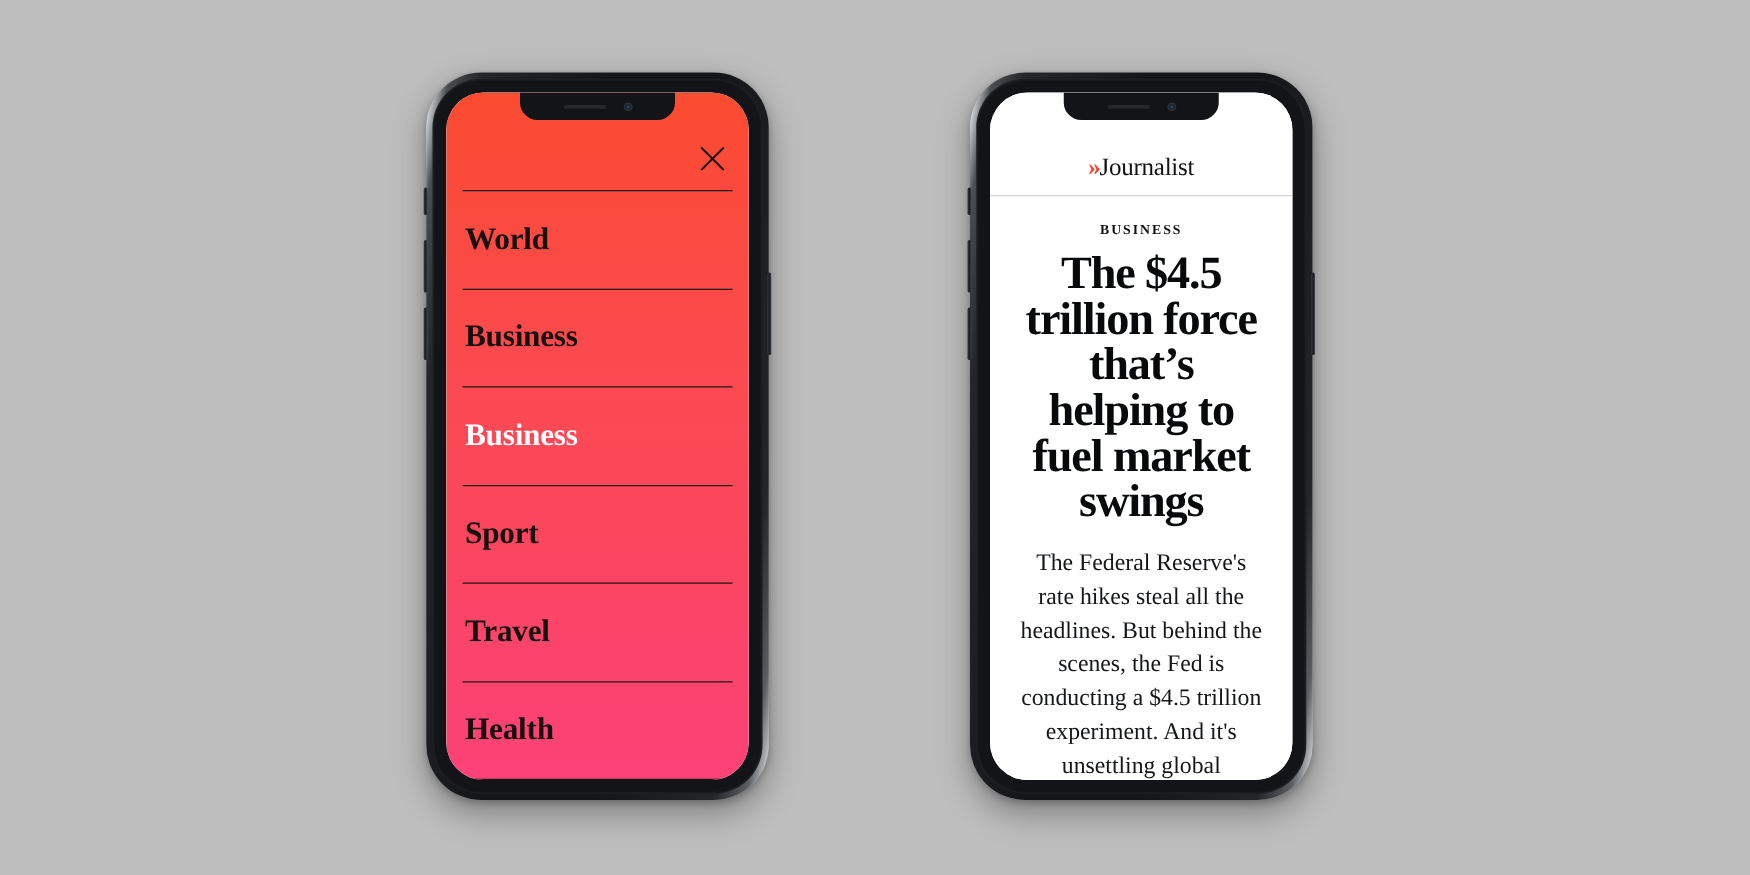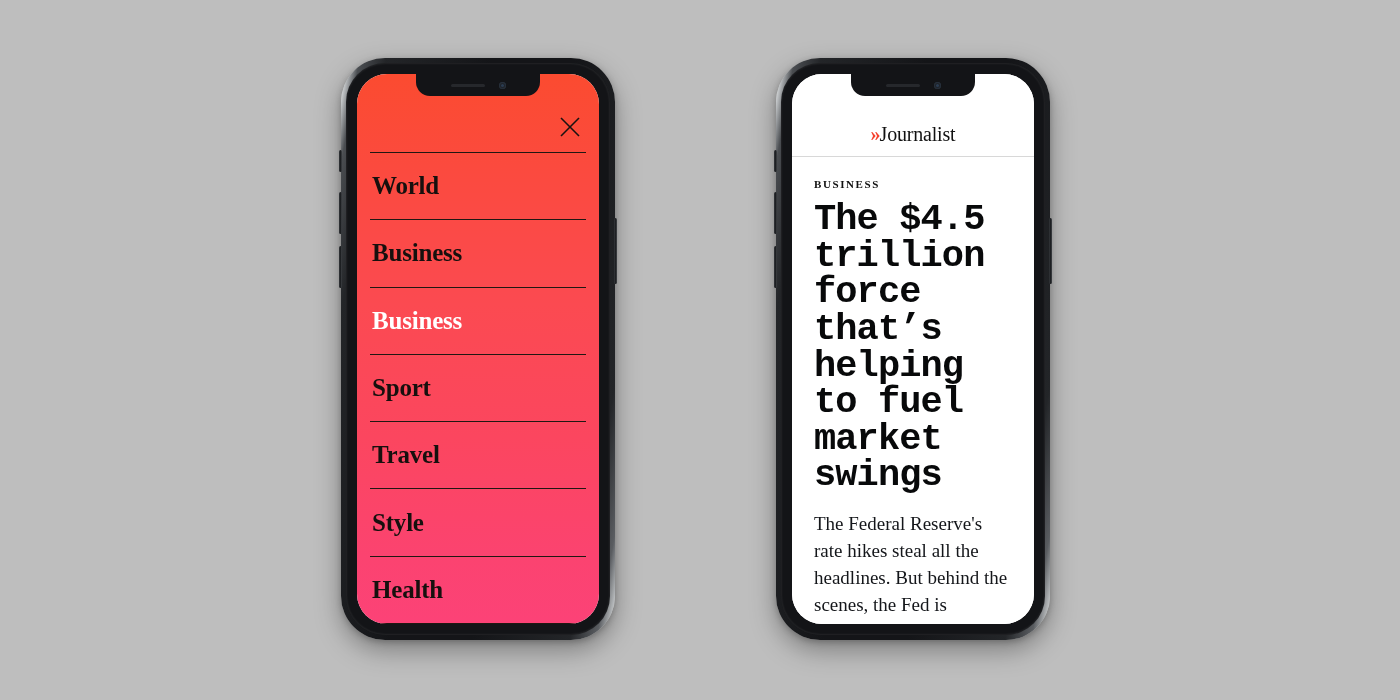--- a/index.html
+++ b/index.html
@@ -46,20 +46,21 @@
   
   .phone-body {
     position: absolute;
     left: 5px;
     top: 5px;
     right: 5px;
     bottom: 5px;
     border-radius: 39px;
     background: #131417;
     box-shadow: inset 0 0 2px 1px rgba(255,255,255,0.07);
+    text-align: center;
   }
 
   
   .screen {
     position: absolute;
     left: 11px;
     top: 11px;
     right: 11px;
     bottom: 11px;
     border-radius: 30px;
@@ -201,21 +202,21 @@
   }
   .kicker {
     font-family: "Liberation Serif", serif;
     font-size: 11px;
     font-weight: bold;
     letter-spacing: 1.6px;
     color: #111111;
     margin: 0 0 11px 0;
   }
   .headline {
-    font-family: Liberation Mono, monospace;
+    font-family: Liberation Serif, serif;
     font-size: 37px;
     line-height: 0.99;
     font-weight: bold;
     letter-spacing: -0.9px;
     color: #08090a;
     margin: 0 0 17px 0;
   }
   .standfirst {
     font-family: "Liberation Serif", serif;
     font-size: 19px;
@@ -259,23 +260,20 @@
             <div class="menu-item is-active">
                 <span>Business</span>
               </div>
             <div class="menu-item">
                 <span>Sport</span>
               </div>
             <div class="menu-item">
                 <span>Travel</span>
               </div>
             <div class="menu-item">
-                <span>Style</span>
-              </div>
-            <div class="menu-item">
                 <span>Health</span>
               </div>
           </div>
 
         </div>
 
         <div class="notch">
           <div class="notch-speaker"></div>
           <div class="notch-camera"></div>
         </div>

